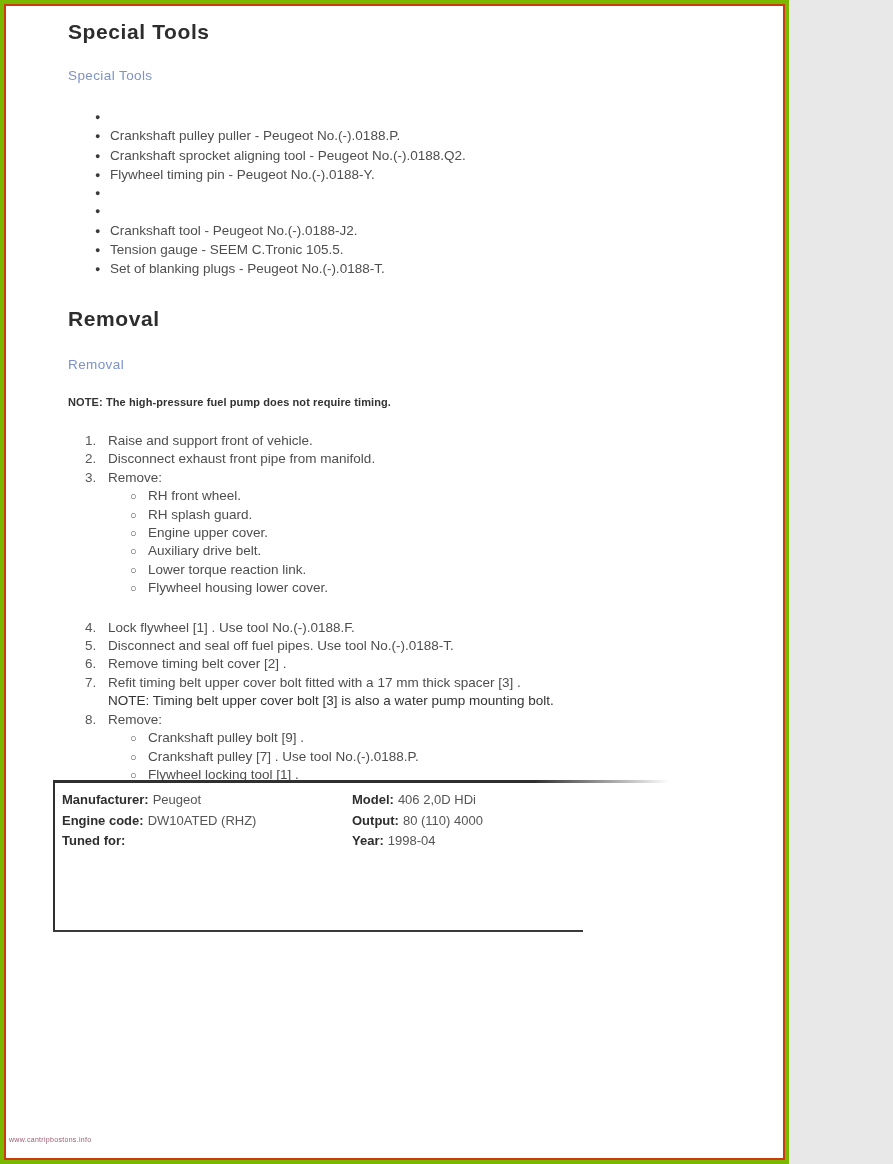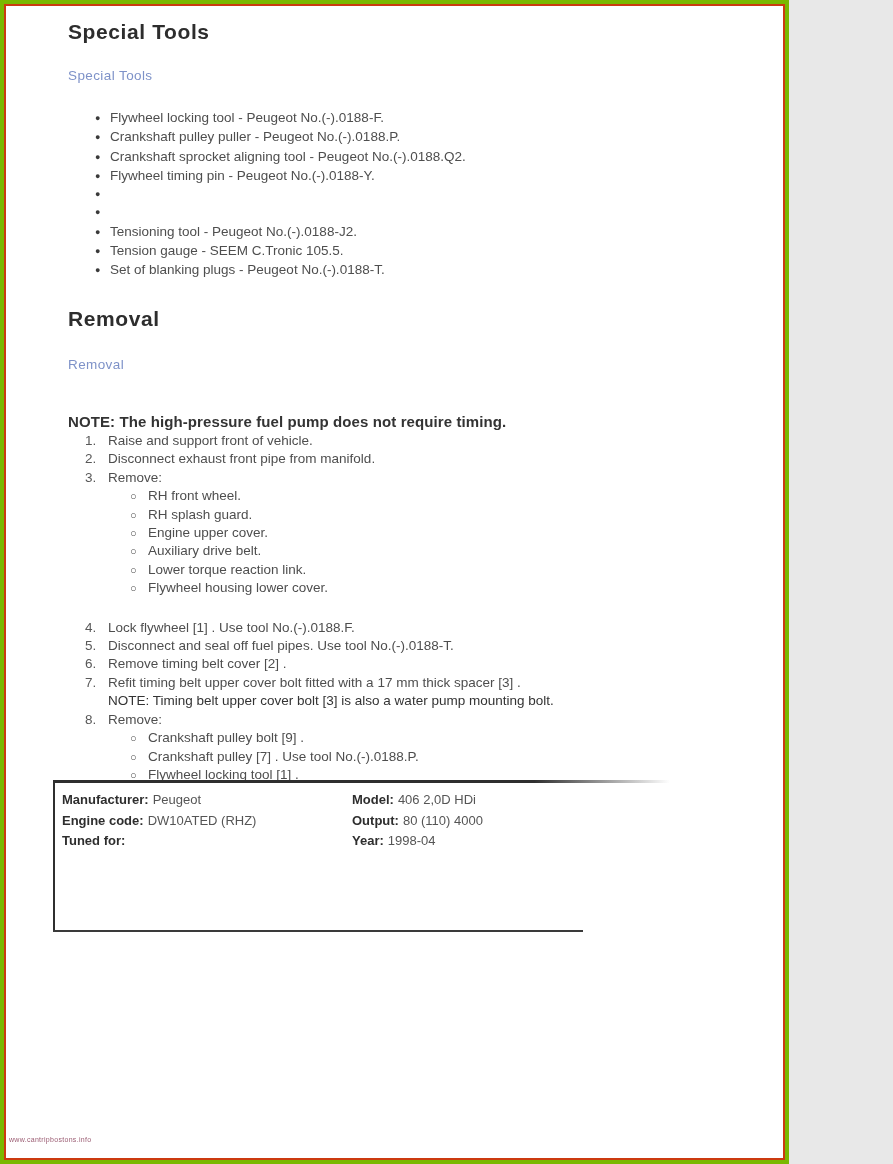--- a/index.html
+++ b/index.html
@@ -16,21 +16,21 @@
   }
   .abs { position:absolute; }
 
   .h1 {
     font-size:21px; font-weight:bold; color:#2d2d2d; letter-spacing:0.6px;
   }
   .subhead {
     font-size:13.5px; color:#7e92c8; letter-spacing:0.4px; font-weight:400;
   }
   .note-line {
-    font-size:15px; font-weight:bold; color:#333333; letter-spacing:0.1px;margin-top:17px;
+    font-size:11px; font-weight:bold; color:#333333; letter-spacing:0.1px;
   }
 
   ul.tools { list-style:none; }
   ul.tools li {
     display:flex; align-items:baseline;
     font-size:13.5px; line-height:18.3px; color:#4e4e4e;
   }
   ul.tools .b-marker {
     width:15px; flex:0 0 15px; font-size:9px; color:#3a3a3a;
     position:relative; top:-1px;
@@ -67,21 +67,20 @@
 
 <div class="page">
 
   <div class="abs h1" style="top:16px; left:64px;">Special Tools</div>
 
   <div class="abs subhead" style="top:64px; left:64px;">Special Tools</div>
 
   <ul class="abs tools" style="top:105px; left:91px;">
     <li>
         <span class="b-marker">●</span>
-        <span>Flywheel locking tool - Peugeot No.(-).0188-F.</span>
       </li>
     <li>
         <span class="b-marker">●</span>
         <span>Crankshaft pulley puller - Peugeot No.(-).0188.P.</span>
       </li>
     <li>
         <span class="b-marker">●</span>
         <span>Crankshaft sprocket aligning tool - Peugeot No.(-).0188.Q2.</span>
       </li>
     <li>
@@ -89,21 +88,21 @@
         <span>Flywheel timing pin - Peugeot No.(-).0188-Y.</span>
       </li>
     <li>
         <span class="b-marker">●</span>
       </li>
     <li>
         <span class="b-marker">●</span>
       </li>
     <li>
         <span class="b-marker">●</span>
-        <span>Tensioning tool - Peugeot No.(-).0188-J2.</span>
+        <span>Crankshaft tool - Peugeot No.(-).0188-J2.</span>
       </li>
     <li>
         <span class="b-marker">●</span>
         <span>Tension gauge - SEEM C.Tronic 105.5.</span>
       </li>
     <li>
         <span class="b-marker">●</span>
         <span>Set of blanking plugs - Peugeot No.(-).0188-T.</span>
       </li>
   </ul>

